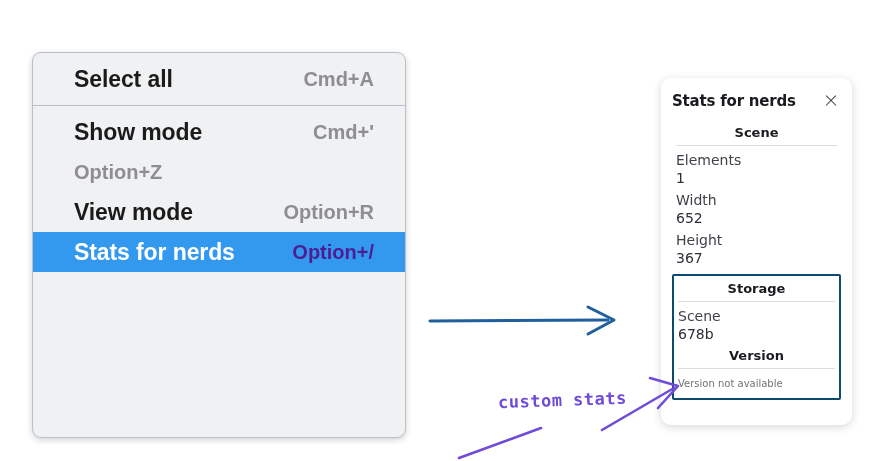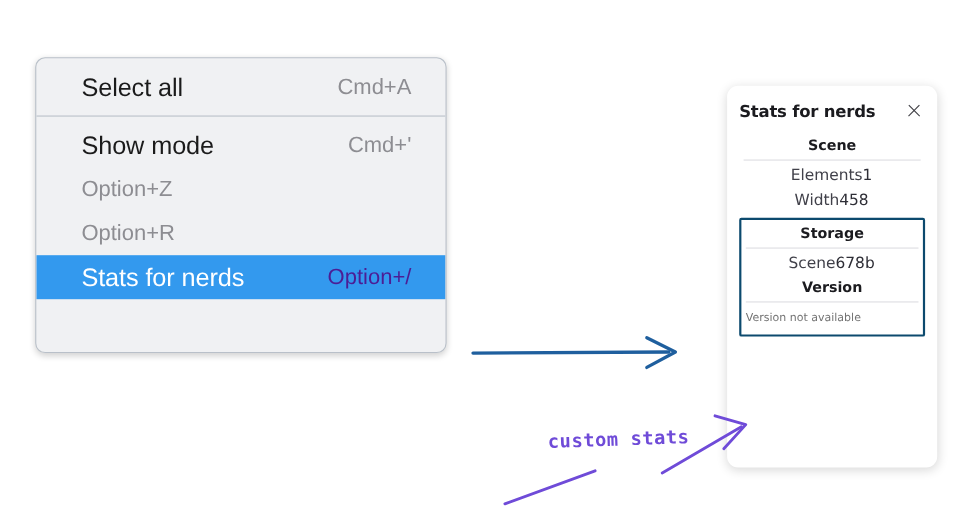--- a/index.html
+++ b/index.html
@@ -15,27 +15,28 @@
     font-family: "Liberation Sans", sans-serif;
     -webkit-font-smoothing: antialiased;
   }
 
   
   #context-menu {
     position: absolute;
     left: 32px;
     top: 52px;
     width: 374px;
-    height: 269px;
+    height: 386px;
     background: #f0f1f3;
     border: 1px solid #b9c0c9;
     border-radius: 9px;
     box-sizing: border-box;
     box-shadow: 0 2px 6px rgba(0,0,0,0.18);
     overflow: hidden;
+    font-weight: bold;
   }
   .menu-section {
     padding: 6px 0;
   }
   .menu-divider {
     height: 1px;
     background: #b9c0c9;
     width: 100%;
   }
   .menu-item {
@@ -117,26 +118,27 @@
     color: #1b1b1f;
     padding: 3px 0 4px 0;
   }
   .sec-rule {
     height: 1px;
     background: #dddde2;
     margin: 1px 4px 3px 4px;
   }
   .stat-row {
     display: flex;
-    justify-content: center;
+    justify-content: space-between;
     align-items: baseline;
     font-size: 14px;
     color: #41414a;
     padding: 2px 5px 2px 4px;
     line-height: 18px;
+    flex-direction: column;
   }
   .stat-row .sv { color: #2e2e36; }
   .plain-row {
     font-size: 10px;
     color: #737373;
     padding: 3px 5px 2px 4px;
     line-height: 18px;
   }
 
   
@@ -182,20 +184,21 @@
 
   <div class="menu-section">
     <div class="menu-item">
       <span class="mi-label">Show mode</span>
       <span class="mi-shortcut">Cmd+'</span>
     </div>
     <div class="menu-item">
       <span class="mi-shortcut">Option+Z</span>
     </div>
     <div class="menu-item">
+      <span class="mi-label">View mode</span>
       <span class="mi-shortcut">Option+R</span>
     </div>
     <div class="menu-item selected">
       <span class="mi-label">Stats for nerds</span>
       <span class="mi-shortcut">Option+/</span>
     </div>
   </div>
 
 </div>
 
@@ -208,21 +211,25 @@
 
   <div>
     <div class="sec-title">Scene</div>
     <div class="sec-rule"></div>
     <div class="stat-row">
       <span class="sl">Elements</span>
       <span class="sv">1</span>
     </div>
     <div class="stat-row">
       <span class="sl">Width</span>
-      <span class="sv">458</span>
+      <span class="sv">652</span>
+    </div>
+    <div class="stat-row">
+      <span class="sl">Height</span>
+      <span class="sv">367</span>
     </div>
   </div>
 
   <div id="custom-stats-box">
     <div>
       <div class="sec-title">Storage</div>
       <div class="sec-rule"></div>
       <div class="stat-row">
         <span class="sl">Scene</span>
         <span class="sv">678b</span>

